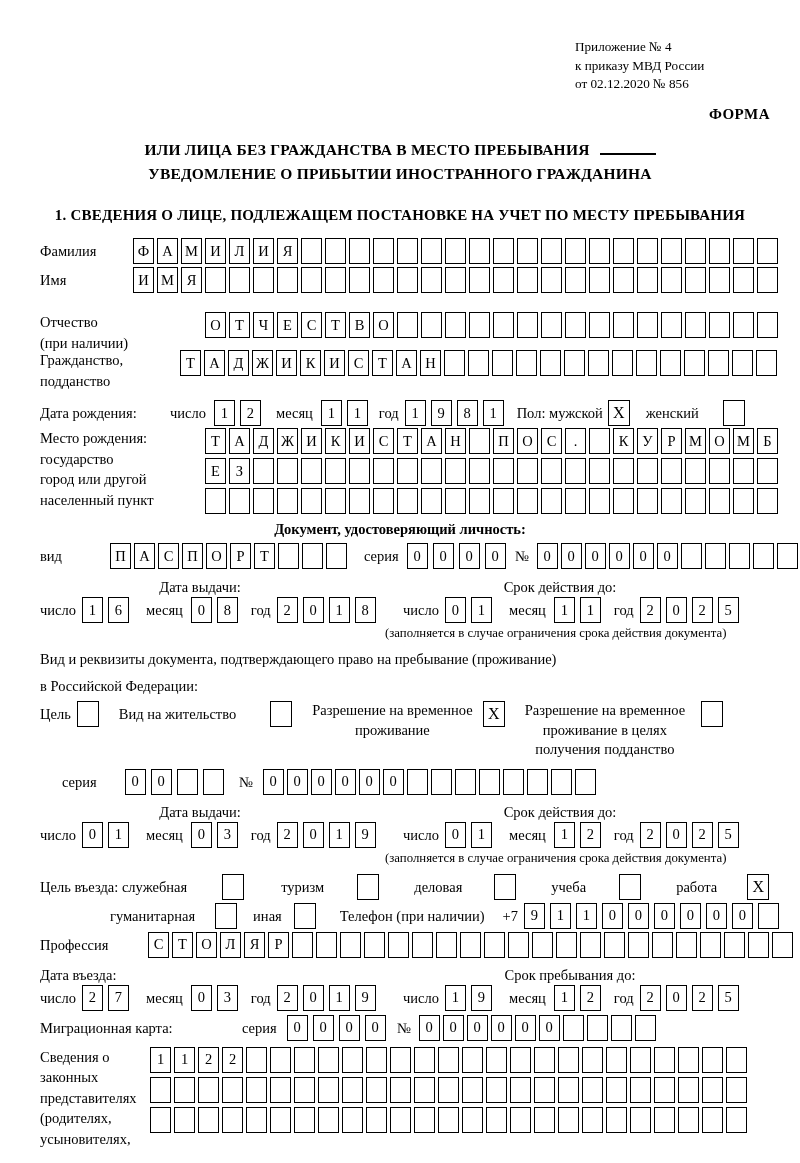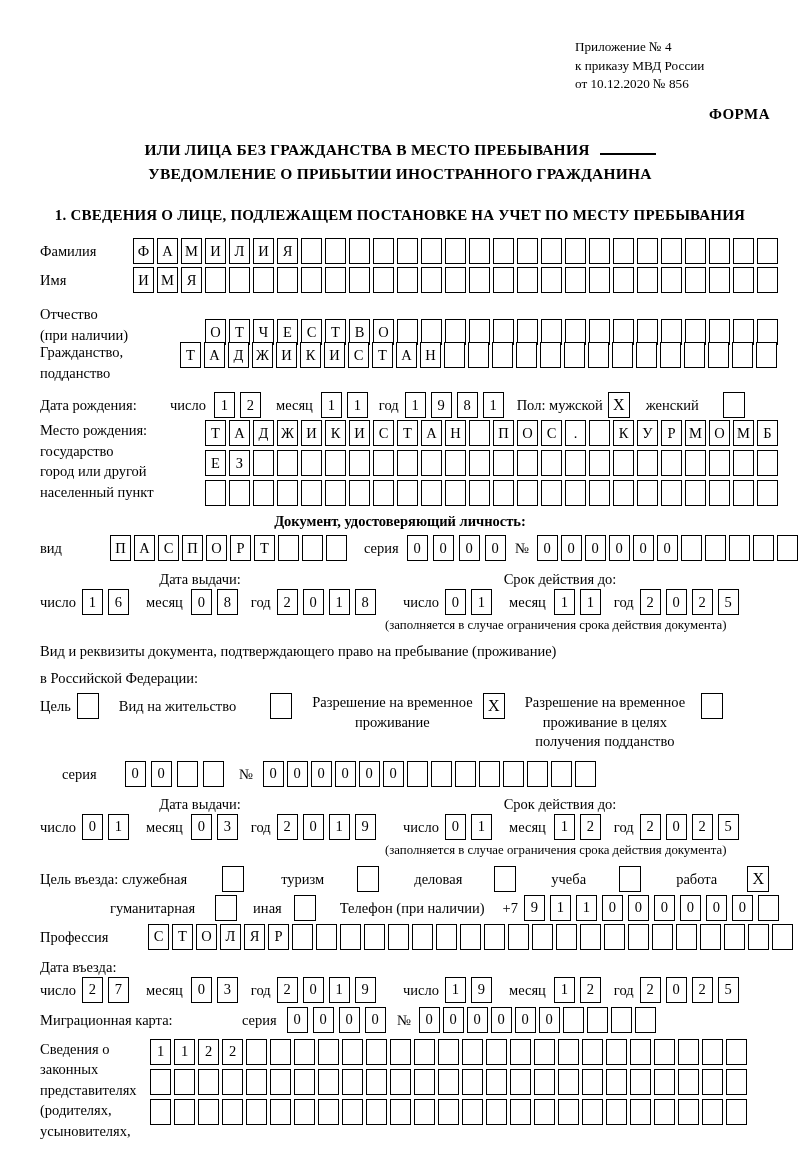--- a/index.html
+++ b/index.html
@@ -43,21 +43,21 @@
   .grp { display: flex; align-items: flex-start; flex: none; }
 </style>
 </head>
 <body>
 
 <div class="page">
 
   <div class="apx">
     <div>Приложение № 4</div>
     <div>к приказу МВД России</div>
-    <div>от 10.12.2020 № 856</div>
+    <div>от 02.12.2020 № 856</div>
   </div>
 
   <div class="forma">ФОРМА</div>
 
   <div class="title">
     <div><span>ИЛИ ЛИЦА БЕЗ ГРАЖДАНСТВА В МЕСТО ПРЕБЫВАНИЯ</span><span class="t-underline"></span></div>
     <div>УВЕДОМЛЕНИЕ О ПРИБЫТИИ ИНОСТРАННОГО ГРАЖДАНИНА</div>
   </div>
 
   <div class="sec">1. СВЕДЕНИЯ О ЛИЦЕ, ПОДЛЕЖАЩЕМ ПОСТАНОВКЕ НА УЧЕТ ПО МЕСТУ ПРЕБЫВАНИЯ</div>
@@ -120,21 +120,21 @@
           <div class="bx"></div>
           <div class="bx"></div>
           <div class="bx"></div>
           <div class="bx"></div>
           <div class="bx"></div>
           <div class="bx"></div>
           <div class="bx"></div>
           <div class="bx"></div>
         </div>
       </div>
-      <div class="frow" style="margin-top: 11px; align-items: flex-end;">
+      <div class="frow" style="margin-top: 19px;">
         <div class="lstack" style="width: 165px;">
           <div>Отчество</div>
           <div>(при наличии)</div>
         </div>
         <div class="bgrp">
           <div class="bx">О</div>
           <div class="bx">Т</div>
           <div class="bx">Ч</div>
           <div class="bx">Е</div>
           <div class="bx">С</div>
@@ -545,20 +545,21 @@
           <div class="bx"></div>
           <div class="bx"></div>
           <div class="bx"></div>
           <div class="bx"></div>
           <div class="bx"></div>
           <div class="bx"></div>
         </div>
       </div>
       <div class="frow" style="margin-top: 4px;">
         <span class="lb" style="width: 320px; text-align: left;">Дата въезда:</span>
+        <span class="lb" style="width: 420px; text-align: center;">Срок пребывания до:</span>
       </div>
       <div class="frow" style="margin-top: -3px;">
         <div class="grp" style="width: 363px;">
           <span class="lb">число</span>
           <div class="bgrp g" style="margin-left: 6px;">
             <div class="bx">2</div>
             <div class="bx">7</div>
           </div>
           <span class="lb" style="margin-left: 12px;">месяц</span>
           <div class="bgrp g" style="margin-left: 8px;">

